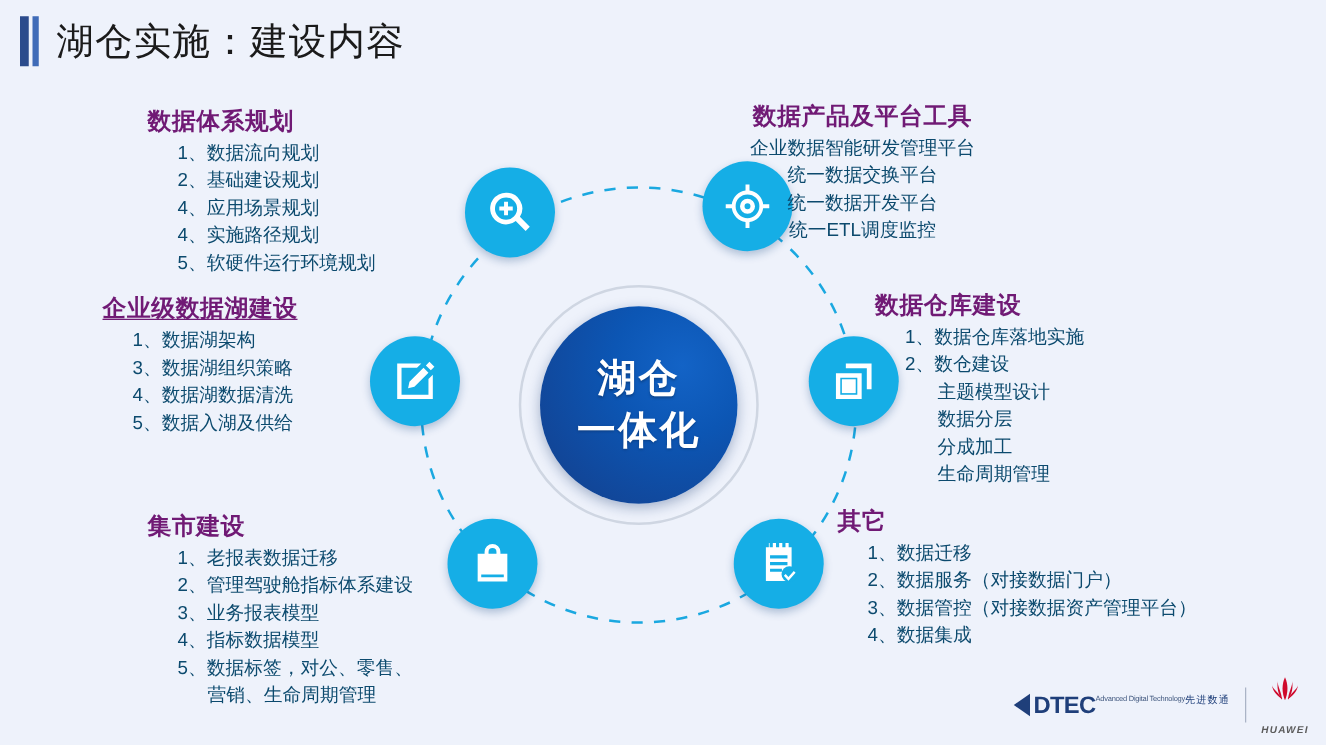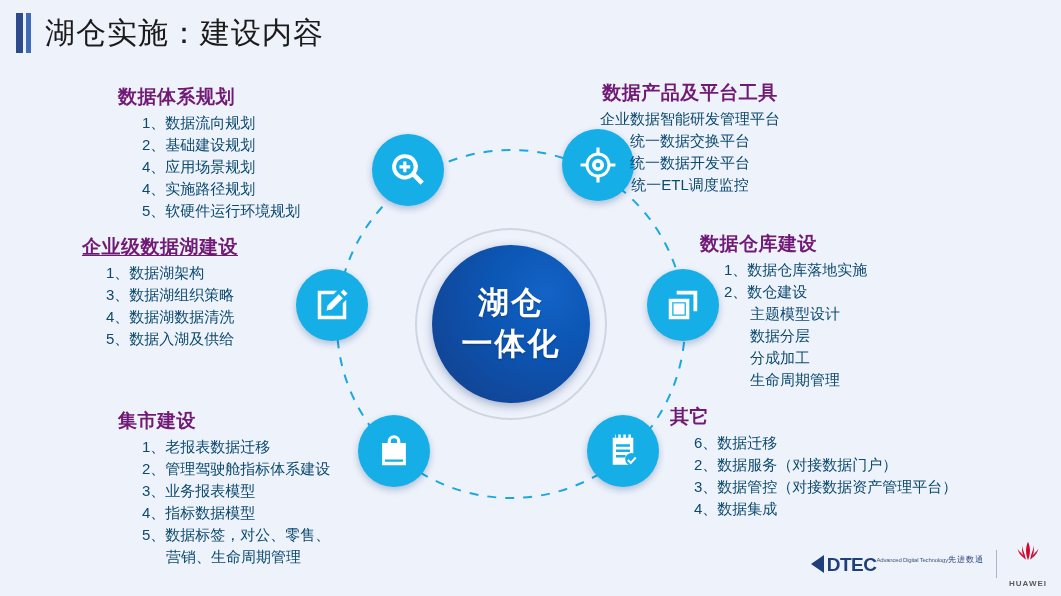--- a/index.html
+++ b/index.html
@@ -139,21 +139,21 @@
     border-top: 9px solid transparent;
     border-bottom: 9px solid transparent;
     border-right: 13px solid #1f3f7a; }
   .logo-dtec .stack { display: flex; flex-direction: row; line-height: 1; }
   .logo-dtec .brand { font-size: 19px; font-weight: bold; color: #1f3f7a; letter-spacing: -.5px; }
   .logo-dtec .tag { font-size: 6px; color: #41587f; letter-spacing: -.2px; margin-top: 2px; }
   .logo-dtec .cn { font-size: 8px; color: #1f3f7a; text-align: center; margin-top: 1px; letter-spacing: 1px; }
   .logo-divider { width: 1px; height: 28px; background: #aab4c6; }
   .logo-huawei { display: flex; flex-direction: column; align-items: center; line-height: 1; }
   .logo-huawei svg { width: 34px; height: 24px; }
-  .logo-huawei .hw-text { font-size: 8px; font-weight: bold; color: #5b5b5b; letter-spacing: 1px; margin-top: 16px; }
+  .logo-huawei .hw-text { font-size: 8px; font-weight: bold; color: #5b5b5b; letter-spacing: 1px; margin-top: 16px; font-style: italic; }
 </style>
 </head>
 <body>
 
 <div class="title-bar">
   <div class="title-accent">
     <div class="bar1"></div>
     <div class="bar2"></div>
   </div>
   <div class="title-text">湖仓实施：建设内容</div>
@@ -266,21 +266,21 @@
     <li>3、业务报表模型</li>
     <li>4、指标数据模型</li>
     <li>5、数据标签，对公、零售、</li>
     <li class="cont">营销、生命周期管理</li>
   </ul>
 </div>
 
 <div class="block blk-other">
   <h3>其它</h3>
   <ul class="indent">
-    <li>6、数据迁移</li>
+    <li>1、数据迁移</li>
     <li>2、数据服务（对接数据门户）</li>
     <li>3、数据管控（对接数据资产管理平台）</li>
     <li>4、数据集成</li>
   </ul>
 </div>
 
 <div class="footer-logos">
   <div class="logo-dtec">
     <div class="arrow"></div>
     <div class="stack">

